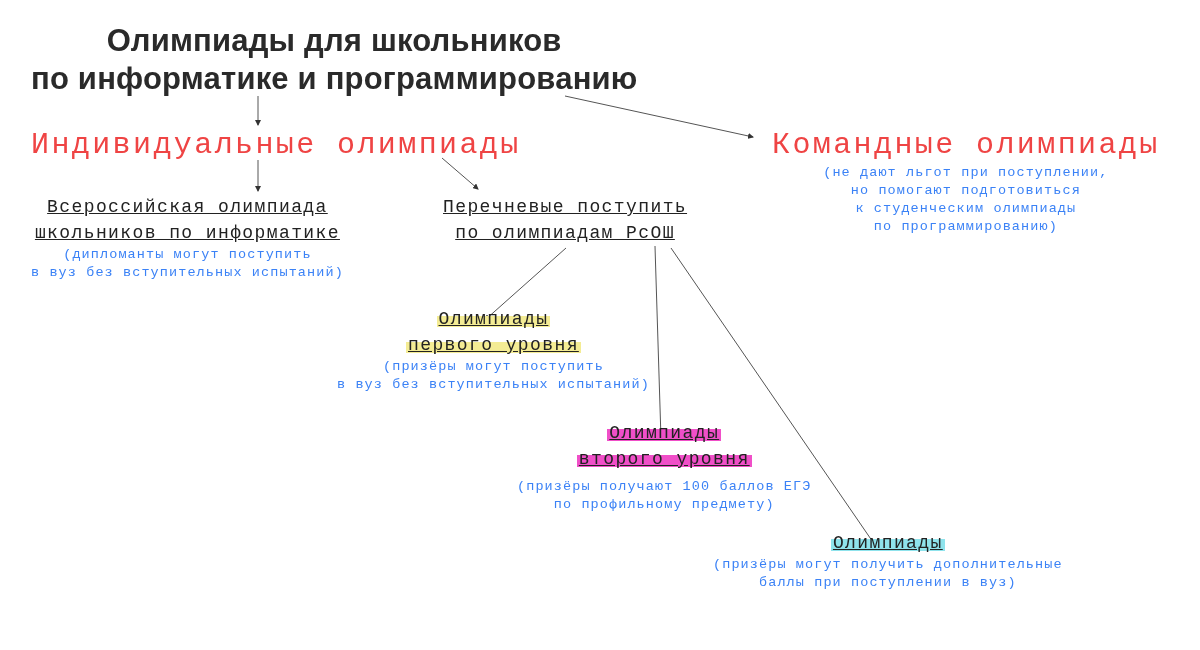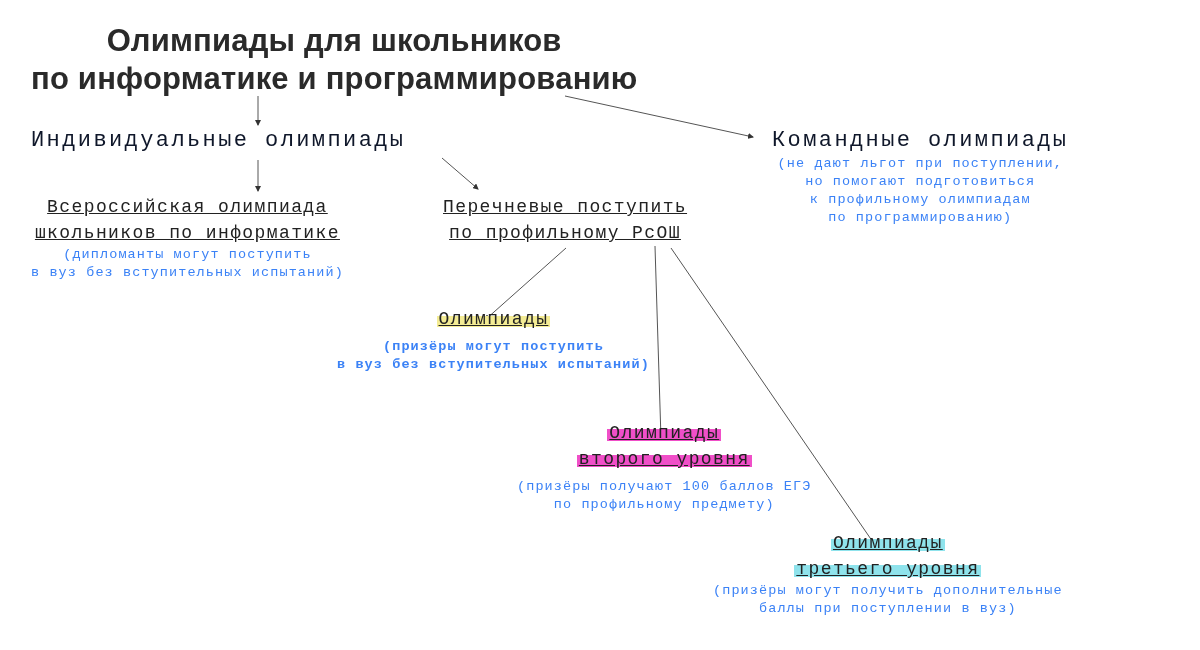--- a/index.html
+++ b/index.html
@@ -1,19 +1,19 @@
 <!DOCTYPE html>
 <html><head>
 <meta charset="utf-8">
 <style>
   html, body { margin:0; padding:0; }
   body { width:1200px; height:650px; background:#ffffff; position:relative; overflow:hidden; color:#1e1e1e; }
   .abs { position:absolute; white-space:nowrap;text-align:center; }
   .title { font-family:"Liberation Sans", sans-serif; font-weight:bold; font-size:31px; line-height:38px; color:#2a2a2a; left:31px; top:22px; letter-spacing:0.2px; }
-  .mono-l { font-family:"Liberation Mono", monospace; font-size:22px; letter-spacing:2.4px; color:#0f172a; }
+  .mono-l { font-family:"Liberation Mono", monospace; font-size:30px; letter-spacing:2.4px; color:#ef4444; }
   .mono-m { font-family:"Liberation Mono", monospace; font-size:18px; letter-spacing:1.4px; line-height:26px; color:#222;text-decoration:underline; }
   .mono-s { font-family:"Liberation Mono", monospace; font-size:13.5px; letter-spacing:1.1px; line-height:18px; color:#3b82f6; }
   .hl { padding:0 2px;margin-top:16px; }
   .hl-yellow { background:linear-gradient(to bottom, transparent 35%, #f4ec94 35%, #f4ec94 92%, transparent 92%); }
   .hl-magenta { background:linear-gradient(to bottom, transparent 30%, #f04fc8 30%, #f04fc8 92%, transparent 92%); }
   .hl-cyan { background:linear-gradient(to bottom, transparent 30%, #8fe3ec 30%, #8fe3ec 92%, transparent 92%); }
   .line { display:block; }
   svg.arrows { position:absolute; left:0; top:0; }
 </style>
 </head>
@@ -41,66 +41,66 @@
   <span class="line">по информатике и программированию</span>
 </div>
 
 <div class="abs mono-l" style="left:31px; top:128px;">Индивидуальные олимпиады</div>
 
 <div class="abs" style="left:772px; top:128px;">
   <div class="mono-l">Командные олимпиады</div>
   <div class="mono-s" style="margin-top:2px;">
     <span class="line">(не дают льгот при поступлении,</span>
     <span class="line">но помогают подготовиться</span>
-    <span class="line">к профильному олимпиадам</span>
+    <span class="line">к студенческим олимпиады</span>
     <span class="line">по программированию)</span>
   </div>
 </div>
 
 <div class="abs" style="left:31px; top:194px;">
   <div class="mono-m">
     <span class="line">Всероссийская олимпиада</span>
     <span class="line">школьников по информатике</span>
   </div>
   <div class="mono-s">
     <span class="line">(дипломанты могут поступить</span>
     <span class="line">в вуз без вступительных испытаний)</span>
   </div>
 </div>
 
 <div class="abs" style="left:443px; top:194px;">
   <div class="mono-m">
     <span class="line">Перечневые поступить</span>
-    <span class="line">по профильному РсОШ</span>
+    <span class="line">по олимпиадам РсОШ</span>
   </div>
 </div>
 
 <div class="abs" style="left:337px; top:306px;">
   <div class="mono-m" style="line-height:26px;">
     <span class="hl hl-yellow">Олимпиады</span><br>
+    <span class="hl hl-yellow">первого уровня</span>
   </div>
-  <div class="mono-s" style="margin-top:6px;font-weight:bold;">
+  <div class="mono-s" style="">
     <span class="line">(призёры могут поступить</span>
     <span class="line">в вуз без вступительных испытаний)</span>
   </div>
 </div>
 
 <div class="abs" style="left:517px; top:420px;">
   <div class="mono-m" style="line-height:26px;">
     <span class="hl hl-magenta">Олимпиады</span><br>
     <span class="hl hl-magenta">второго уровня</span>
   </div>
   <div class="mono-s" style="margin-top:6px;">
     <span class="line">(призёры получают 100 баллов ЕГЭ</span>
     <span class="line">по профильному предмету)</span>
   </div>
 </div>
 
 <div class="abs" style="left:713px; top:530px;">
   <div class="mono-m" style="line-height:26px;">
     <span class="hl hl-cyan">Олимпиады</span><br>
-    <span class="hl hl-cyan">третьего уровня</span>
   </div>
   <div class="mono-s" style="">
     <span class="line">(призёры могут получить дополнительные</span>
     <span class="line">баллы при поступлении в вуз)</span>
   </div>
 </div>
 
 </body></html>

